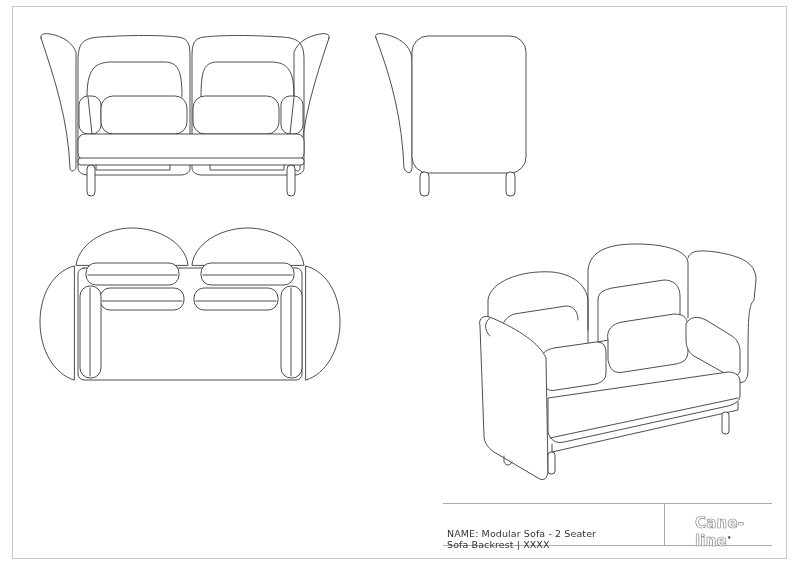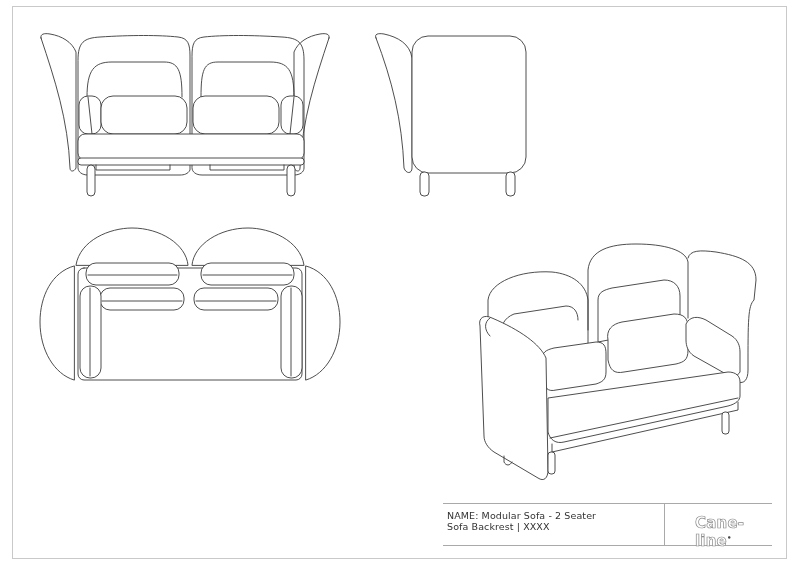--- a/index.html
+++ b/index.html
@@ -2,21 +2,21 @@
 <html><head>
 <meta charset="utf-8">
 <style>
   html, body { margin: 0; padding: 0; background: #ffffff; }
   body { width: 800px; height: 565px; position: relative; overflow: hidden; font-family: "DejaVu Sans", sans-serif; }
   .sheet { position: absolute; left: 12px; top: 6px; width: 775px; height: 553px; border: 1px solid #c9c9c9; box-sizing: border-box; }
   svg.drawing { position: absolute; left: 0; top: 0; }
   .ln { fill: none; stroke: #3a3a3a; stroke-width: 0.9; stroke-linejoin: round; stroke-linecap: round; }
   .lnf { fill: #ffffff; stroke: #3a3a3a; stroke-width: 0.9; stroke-linejoin: round; }
   .title-block { position: absolute; left: 443px; top: 503px; width: 329px; height: 41px; border-top: 1px solid #a9a9a9; border-bottom: 1px solid #a9a9a9; }
-  .tb-left { position: absolute; left: 4px; top: 6px; font-size: 9.5px; line-height: 11px; color: #333; letter-spacing: 0.1px; }
+  .tb-left { position: absolute; left: 4px; top: 24px; font-size: 9.5px; line-height: 11px; color: #333; letter-spacing: 0.1px; }
   .tb-divider { position: absolute; left: 221px; top: 0; width: 1px; height: 41px; background: #a9a9a9; }
   .tb-logo { position: absolute; left: 252px; top: 10px; font-size: 15px; font-weight: bold; color: #ffffff; -webkit-text-stroke: 0.7px #8a8a8a; letter-spacing: 0.2px; }
   .tb-logo sup { font-size: 7px; color: #444; -webkit-text-stroke: 0; }
 </style>
 </head>
 <body>
 
 <div class="sheet"></div>
 
 <svg class="drawing" width="800" height="565" viewBox="0 0 800 565">

